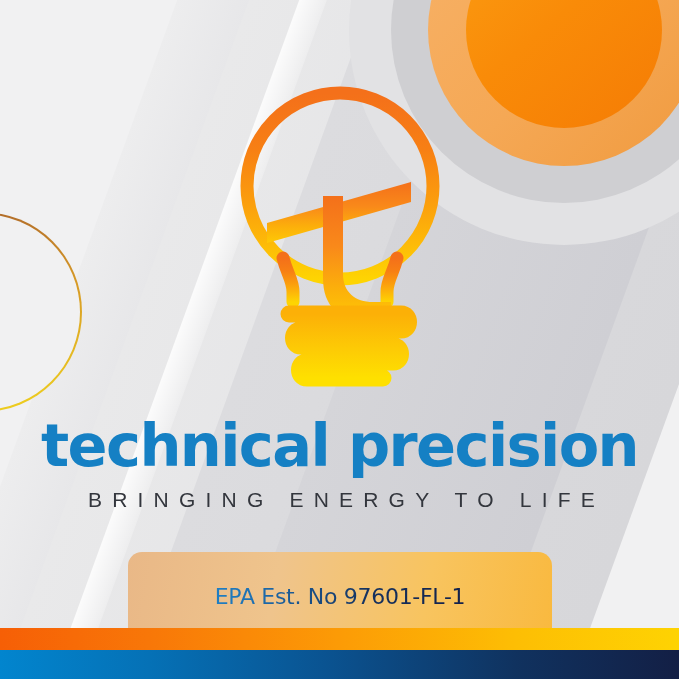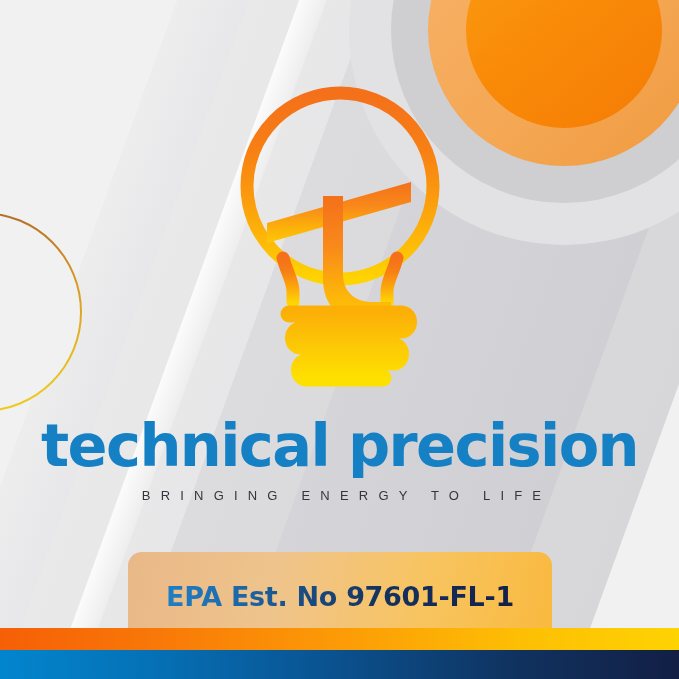--- a/index.html
+++ b/index.html
@@ -145,21 +145,21 @@
     font-size: 59px;
     line-height: 1.02;
     letter-spacing: -1.6px;
     color: #1580c4;
     margin: 12px;
     white-space: nowrap;
   }
   #tagline {
     font-family: "Liberation Sans", sans-serif;
     font-weight: 400;
-    font-size: 13px;
+    font-size: 21px;
     letter-spacing: 10.2px;
     color: #33363d;
     margin: 12px 0 0 0;
     padding-left: 14px;
     white-space: nowrap;
   }
 
   
   #epa-badge {
     position: absolute;
@@ -173,22 +173,22 @@
     background:
       linear-gradient(180deg, rgba(241,241,242,0) 0%, rgba(241,241,242,0) 100%) padding-box,
       linear-gradient(100deg, #e9b887 0%, #efc48c 35%, #f8c45f 70%, #f9b93f 100%) border-box;
     box-sizing: border-box;
     display: flex;
     align-items: center;
     justify-content: center;
   }
   #epa-text {
     font-family: "DejaVu Sans", sans-serif;
-    font-weight: bold;
-    font-size: 27px;
+    font-weight: normal;
+    font-size: 22px;
     letter-spacing: -0.3px;
     white-space: nowrap;
     background: linear-gradient(95deg, #1f7fc4 0%, #1d6fb1 16%, #1a4f85 38%, #15315e 62%, #13214a 100%);
     -webkit-background-clip: text;
     background-clip: text;
     color: transparent;
     -webkit-text-fill-color: transparent;
   }
 
   

